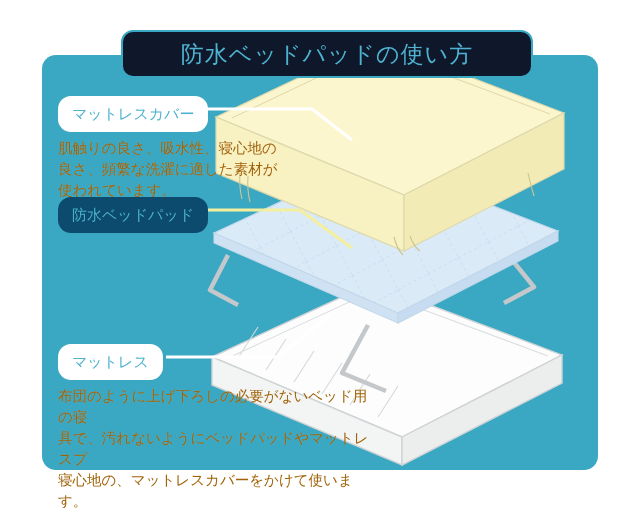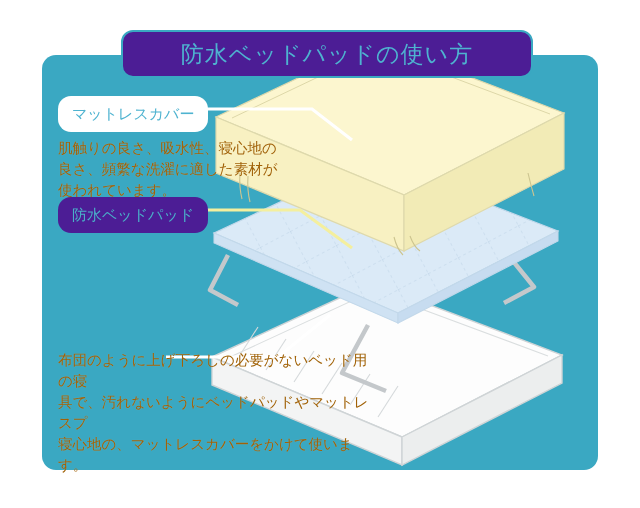--- a/index.html
+++ b/index.html
@@ -33,21 +33,21 @@
     overflow: hidden;
     border-radius: 14px;
   }
   #illustration svg { display: block; }
 
   
   #title-badge {
     position: absolute;
     left: 121px; top: 30px;
     width: 412px; height: 48px;
-    background: #4c1d95;
+    background: #0f172a;
     border: 2px solid #3aa8c2;
     border-radius: 12px;
     display: flex;
     align-items: center;
     justify-content: center;
     z-index: 40;
   }
   #title-badge .txt {
     color: #4eb3d0;
     font-size: 23px;
@@ -71,21 +71,21 @@
     display: inline-flex;
     align-items: center;
     height: 26px;
     padding: 18px 14px;
     border-radius: 13px;
     font-size: 15px;
     white-space: nowrap;
     line-height: 1;
   }
   .pill.white { background: #ffffff; color: #4eb3d0; }
-  .pill.yellow { background: #4c1d95; color: #4ab0c9; }
+  .pill.yellow { background: #0c4a6e; color: #4ab0c9; }
 
   .body {
     margin-top: 6px;
     color: #a16207;
     font-size: 14.5px;
     line-height: 1.45;
     white-space: pre-line;
     text-shadow: 0 0 1px rgba(255,255,255,0.25);
   }
 
@@ -183,18 +183,19 @@
     <div class="body">肌触りの良さ、吸水性、寝心地の
 良さ、頻繁な洗濯に適した素材が
 使われています。</div>
   </div>
 
   <div class="section" id="sec-pad">
     <span class="pill yellow">防水ベッドパッド</span>
   </div>
 
   <div class="section" id="sec-mat">
+    <span class="pill white">マットレス</span>
     <div class="body">布団のように上げ下ろしの必要がないベッド用の寝
 具で、汚れないようにベッドパッドやマットレスプ
 寝心地の、マットレスカバーをかけて使います。</div>
   </div>
 
 </div>
 
 </body></html>

